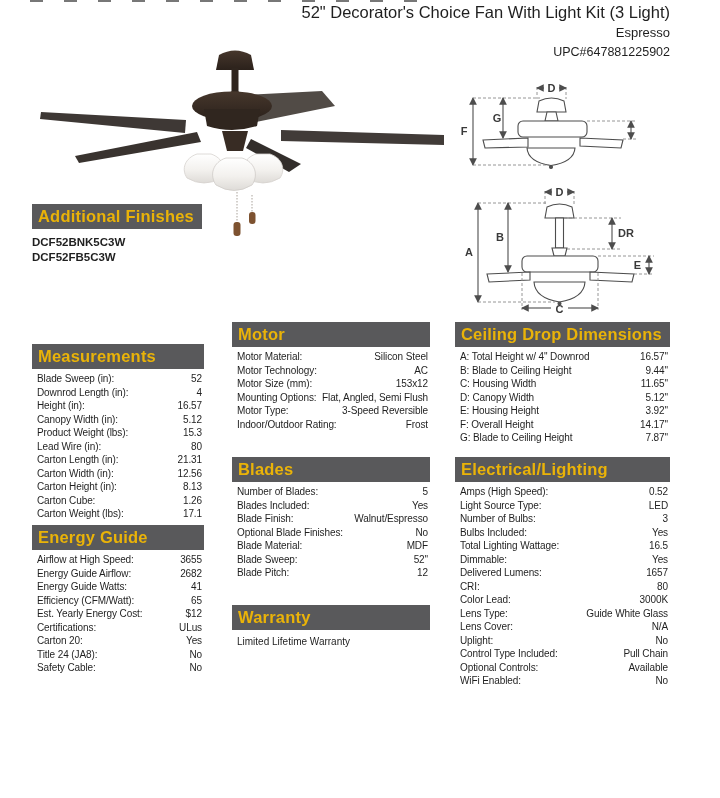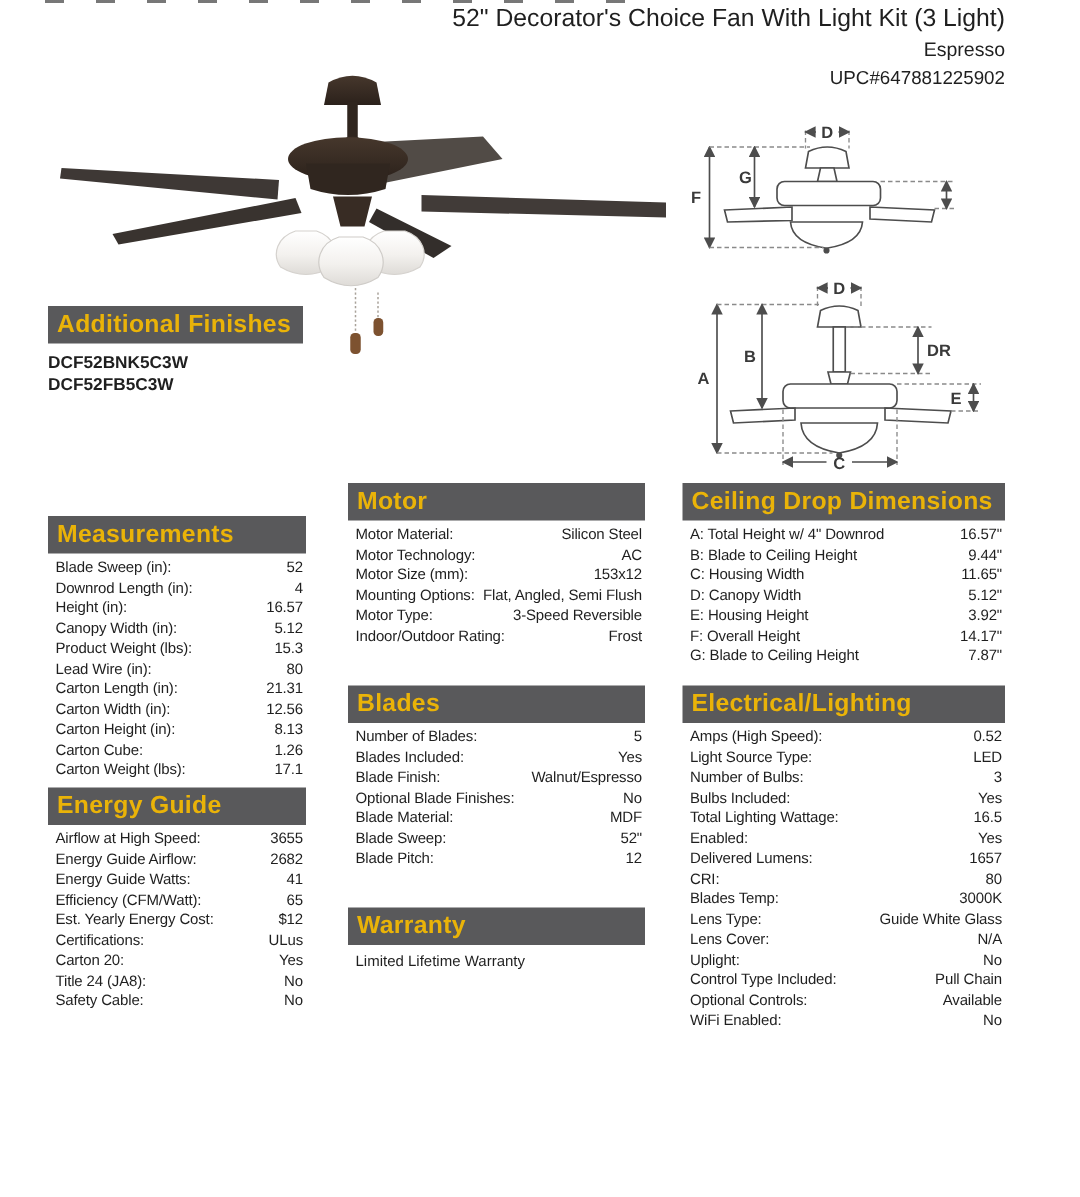--- a/index.html
+++ b/index.html
@@ -406,33 +406,33 @@
         </div>
         <div class="spec-row">
           <span class="lbl">Bulbs Included:</span>
           <span class="val">Yes</span>
         </div>
         <div class="spec-row">
           <span class="lbl">Total Lighting Wattage:</span>
           <span class="val">16.5</span>
         </div>
         <div class="spec-row">
-          <span class="lbl">Enabled:</span>
+          <span class="lbl">Dimmable:</span>
           <span class="val">Yes</span>
         </div>
         <div class="spec-row">
           <span class="lbl">Delivered Lumens:</span>
           <span class="val">1657</span>
         </div>
         <div class="spec-row">
           <span class="lbl">CRI:</span>
           <span class="val">80</span>
         </div>
         <div class="spec-row">
-          <span class="lbl">Blades Temp:</span>
+          <span class="lbl">Color Lead:</span>
           <span class="val">3000K</span>
         </div>
         <div class="spec-row">
           <span class="lbl">Lens Type:</span>
           <span class="val">Guide White Glass</span>
         </div>
         <div class="spec-row">
           <span class="lbl">Lens Cover:</span>
           <span class="val">N/A</span>
         </div>

